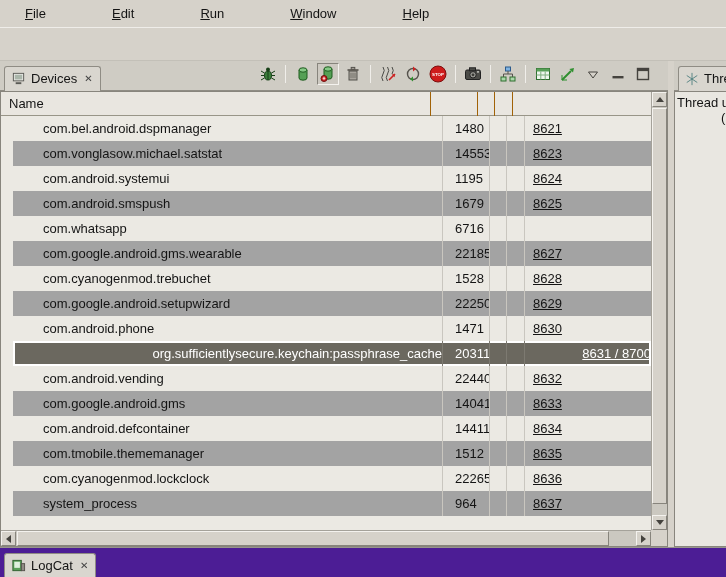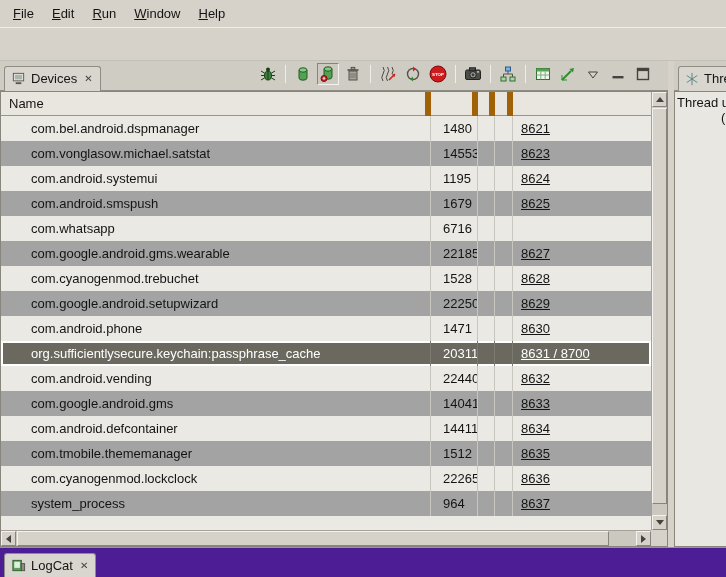--- a/index.html
+++ b/index.html
@@ -6,21 +6,21 @@
   html,body { width:726px; height:577px; overflow:hidden; }
   body {
     position:relative;
     background:#d6d2ca;
     font-family:"Liberation Sans", sans-serif;
     font-size:13px;
     color:#141414;
   }
 
   
-  .menubar { height:27px; display:flex; align-items:center; padding-left:4px; }
+  .menubar { height:27px; display:flex; align-items:center; padding-left:16px;gap:48px; }
   .menu-item { padding:3px 9px; cursor:default; }
   .menu-item::first-letter { text-decoration:underline; }
 
   
   .toolbar-strip { height:34px; border-top:1px solid #efede9; border-bottom:1px solid #c3c0b8; }
 
   
   .main { position:absolute; top:61px; left:0; width:726px; height:486px; display:flex; }
   .left-panel { width:668px; position:relative; }
   .sash { width:6px; background:#d6d2ca; }
@@ -46,26 +46,26 @@
 
   
   .table-area {
     position:absolute; top:30px; left:0; right:0; bottom:0;
     border:1px solid #88857d; background:#ebe9e3;
   }
   .thead {
     position:absolute; top:0; left:0; right:16px; height:24px;
     display:flex; background:#e9e6e0; border-bottom:1px solid #989588;
   }
-  .hcell { height:24px; line-height:23px; border-right:6px solid #a16207; overflow:hidden; white-space:nowrap; }
-  .tbody { position:absolute; top:24px; left:0; right:16px; bottom:16px; overflow:hidden; }
+  .hcell { height:24px; line-height:23px; border-right:1px solid #a16207; overflow:hidden; white-space:nowrap; }
+  .tbody { position:absolute; top:24px; left:0; right:16px; bottom:16px; overflow:hidden;padding-left:12px; }
   .trow { display:flex; height:25px; }
   .trow.even { background:#ebe9e3; }
   .trow.odd  { background:#a3a3a3; }
-  .trow.selected { background:#6b685f; color:#ffffff; box-shadow:inset 0 0 0 2px #ffffff; }
+  .trow.selected { background:#6b685f; color:#ffffff; box-shadow:inset 0 0 0 2px #ffffff;text-align:right; }
   .cell { height:25px; line-height:25px; border-right:1px solid #c9c6bf; overflow:hidden; white-space:nowrap; }
   .trow.selected .cell { border-right-color:#7d7a71; }
   .c-name { width:430px; }
   .c-pid  { width:47px; }
   .c-e1   { width:17px; }
   .c-e2   { width:18px; }
   .c-port { flex:1; border-right:none !important;text-decoration:underline; }
   .thead .c-name { padding-left:8px; }
   .trow  .c-name { padding-left:30px; }
   .c-pid  { padding-left:12px; }

